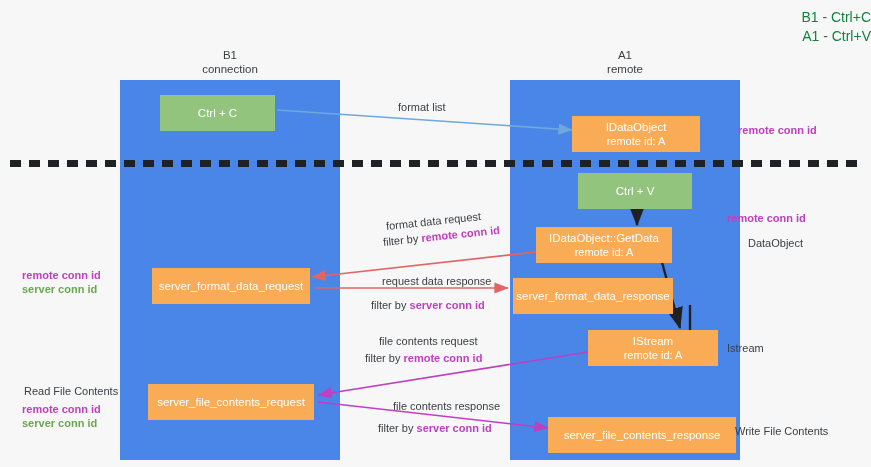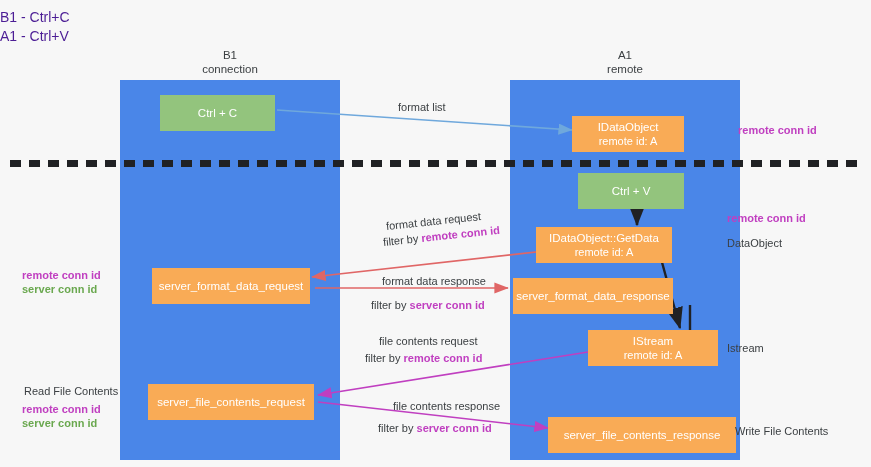--- a/index.html
+++ b/index.html
@@ -20,24 +20,24 @@
     position: absolute;
     inset: 0;
   }
 
   
   .title {
     position: absolute;
     left: 0;
     right: 0;
     top: 8px;
-    text-align: left;
+    text-align: right;
     font-size: 14px;
     line-height: 19px;
-    color: #4c1d95;
+    color: #15803d;
   }
 
   
   .lane-header {
     position: absolute;
     text-align: center;
     font-size: 11.5px;
     line-height: 14px;
     color: #3c4043;
   }
@@ -155,26 +155,26 @@
 
     <line x1="318" y1="402" x2="548" y2="428" stroke="#c03fc0" stroke-width="1.6" marker-end="url(#ah-mag)"></line>
   </svg>
 
   <div class="dash-sep"></div>
 
   <div class="box green" style="left:160px; top:95px; width:115px; height:26px;">
     <div>Ctrl + C</div>
   </div>
 
-  <div class="box orange" style="left:572px; top:116px; width:112px; height:32px;">
+  <div class="box orange" style="left:572px; top:116px; width:128px; height:32px;">
     <div>IDataObject</div>
     <div class="l2">remote id: A</div>
   </div>
 
-  <div class="box green" style="left:578px; top:173px; width:106px; height:26px;">
+  <div class="box green" style="left:578px; top:173px; width:114px; height:26px;">
     <div>Ctrl + V</div>
   </div>
 
   <div class="box orange" style="left:536px; top:227px; width:136px; height:32px;">
     <div>IDataObject::GetData</div>
     <div class="l2">remote id: A</div>
   </div>
 
   <div class="box orange" style="left:152px; top:268px; width:158px; height:36px;">
     <div>server_format_data_request</div>
@@ -195,32 +195,32 @@
 
   <div class="box orange" style="left:548px; top:417px; width:188px; height:26px;">
     <div>server_file_contents_response</div>
   </div>
 
   <div class="lbl" style="left:398px; top:100px;">format list</div>
 
   <div class="lbl" style="left:386px; top:219px; transform:rotate(-6deg); transform-origin:left center;">format data request</div>
   <div class="lbl" style="left:383px; top:235px; transform:rotate(-6deg); transform-origin:left center;"><span>filter by </span><span class="tok-purple">remote conn id</span></div>
 
-  <div class="lbl" style="left:382px; top:274px;">format data response</div>
+  <div class="lbl" style="left:382px; top:274px;">request data response</div>
   <div class="lbl" style="left:371px; top:298px;"><span>filter by </span><span class="tok-purple">server conn id</span></div>
 
   <div class="lbl" style="left:379px; top:334px;">file contents request</div>
   <div class="lbl" style="left:365px; top:351px;"><span>filter by </span><span class="tok-purple">remote conn id</span></div>
 
   <div class="lbl" style="left:393px; top:399px;">file contents response</div>
   <div class="lbl" style="left:378px; top:421px;"><span>filter by </span><span class="tok-purple">server conn id</span></div>
 
   <div class="lbl purple" style="left:738px; top:123px;">remote conn id</div>
   <div class="lbl purple" style="left:727px; top:211px;">remote conn id</div>
-  <div class="lbl" style="left:727px; top:236px;">DataObject</div>
+  <div class="lbl" style="left:748px; top:236px;">DataObject</div>
   <div class="lbl" style="left:727px; top:341px;">Istream</div>
   <div class="lbl" style="left:735px; top:424px;text-align:center;">Write File Contents</div>
 
   <div class="lbl purple" style="left:22px; top:268px;">remote conn id</div>
   <div class="lbl green" style="left:22px; top:282px;">server conn id</div>
 
   <div class="lbl" style="left:24px; top:384px;">Read File Contents</div>
   <div class="lbl purple" style="left:22px; top:402px;">remote conn id</div>
   <div class="lbl green" style="left:22px; top:416px;">server conn id</div>
 

